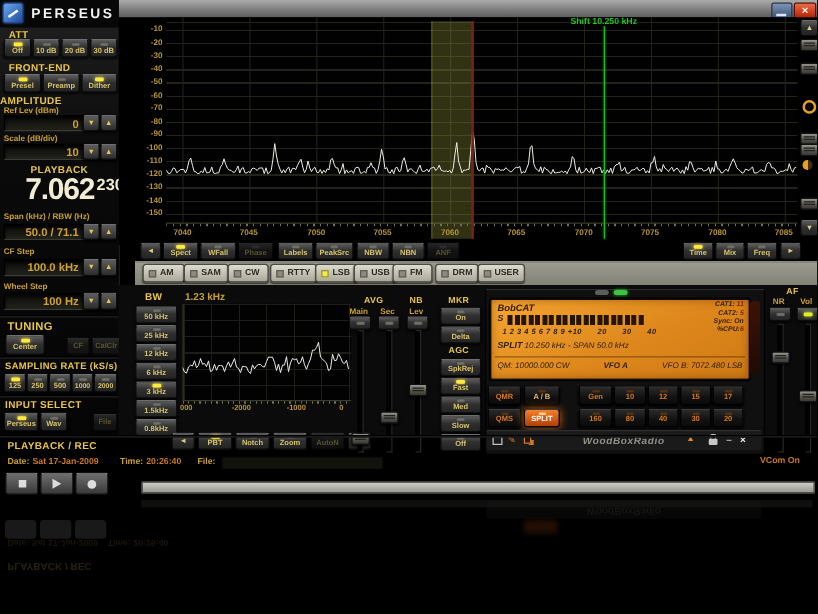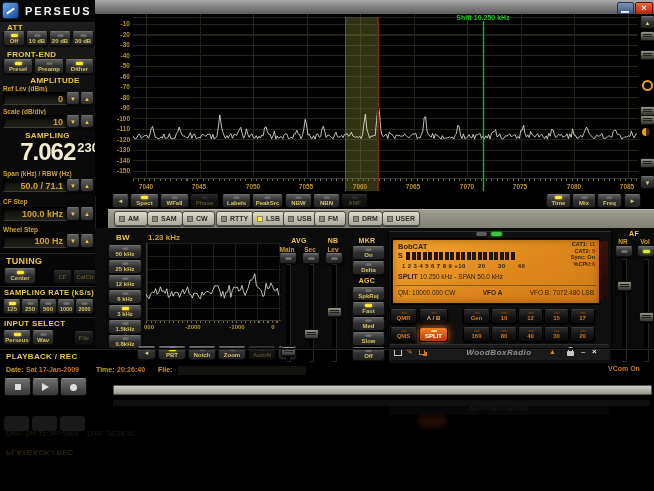--- a/index.html
+++ b/index.html
@@ -37,21 +37,21 @@
   .mbtn.lit .mled{background:#ffe93d;box-shadow:0 0 2px #dd0;border-color:#887;}
   
   .wbtn{position:absolute;display:flex;flex-direction:column;align-items:center;justify-content:center;gap:1px;
         background:linear-gradient(#2a2a2a,#111 60%,#0b0b0b);border:1px solid #000;border-top-color:#3d3d3d;border-radius:3px;
         color:#d4791b;font-size:6px;font-weight:bold;box-shadow:0 1px 2px #000;white-space:nowrap;}
   .wbtn .wled{width:6px;height:2px;border-radius:1px;background:#59310a;}
   .wbtn.lit{background:linear-gradient(#f58127,#b13c06);color:#fff;box-shadow:0 0 7px rgba(245,120,30,.8);}
   .wbtn.lit .wled{background:#ffd28a;}
   
   .lcd{position:absolute;background:linear-gradient(155deg,#f6a730,#dd871c 55%,#cf7a15);border:1px solid #140a00;
-       border-radius:2px;box-shadow:inset 0 0 8px rgba(110,55,0,.55),0 0 0 1px #000;color:#32200a;}
+       border-radius:2px;box-shadow:inset 0 0 8px rgba(110,55,0,.55),0 0 0 1px #000;color:#32200a;font-style:italic;}
   .lcd .seg{width:4px;height:8px;background:#241402;margin-right:1.5px;}
   
   .xlab,.ylab{position:absolute;color:#b89530;font-size:6.5px;font-weight:bold;text-align:center;white-space:nowrap;}
   .ylab{text-align:right;}
   .lock{position:absolute;width:7px;height:5px;background:#c8c8c8;border-radius:1px;}
   .lock:before{content:"";position:absolute;left:1px;top:-4px;width:3px;height:3px;border:1px solid #c8c8c8;border-bottom:none;border-radius:3px 3px 0 0;}
   .refl{opacity:.35;filter:blur(.4px);}
 </style>
 </head>
 <body>
@@ -100,39 +100,39 @@
     </div>
   <div class="btn" style="left:34px;top:59px;width:28px;height:13px;">
       <span class="led"></span>
       <span>Preamp</span>
     </div>
   <div class="btn lit" style="left:65px;top:59px;width:27px;height:13px;">
       <span class="led"></span>
       <span>Dither</span>
     </div>
 
-  <div class="hdr" style="left:0;top:76px;width:110px;text-align:center;">AMPLITUDE</div>
+  <div class="hdr" style="left:0;top:76px;width:110px;text-align:left;">AMPLITUDE</div>
   <div class="lbl" style="left:3px;top:85px;">Ref Lev (dBm)</div>
   <div class="val" style="left:3px;top:92px;width:57px;height:10px;">0</div>
   <div class="spin" style="left:66px;top:92px;width:12px;height:11px;">
       <span>▼</span>
     </div>
   <div class="spin" style="left:80px;top:92px;width:12px;height:11px;">
       <span>▲</span>
     </div>
   <div class="lbl" style="left:3px;top:108px;">Scale (dB/div)</div>
   <div class="val" style="left:3px;top:115px;width:57px;height:10px;">10</div>
   <div class="spin" style="left:66px;top:115px;width:12px;height:11px;">
       <span>▼</span>
     </div>
   <div class="spin" style="left:80px;top:115px;width:12px;height:11px;">
       <span>▲</span>
     </div>
 
-  <div class="hdr" style="left:0;top:131px;width:95px;text-align:center;">SAMPLING</div>
+  <div class="hdr" style="left:0;top:131px;width:95px;text-align:center;">PLAYBACK</div>
   <div class="abs" style="left:0;top:139px;width:101px;height:28px;display:flex;justify-content:flex-end;align-items:flex-start;">
     <span style="color:#f2ecd2;font-size:24px;font-weight:bold;line-height:26px;letter-spacing:-1px;">7.062</span>
     <span style="color:#f2ecd2;font-size:13px;font-weight:bold;line-height:14px;margin:2px 2px 0 2px;">230</span>
   </div>
   <div class="lbl" style="left:3px;top:170px;">Span (kHz) / RBW (Hz)</div>
   <div class="val" style="left:3px;top:179px;width:57px;height:10px;">50.0 / 71.1</div>
   <div class="spin" style="left:66px;top:179px;width:12px;height:11px;">
       <span>▼</span>
     </div>
   <div class="spin" style="left:80px;top:179px;width:12px;height:11px;">

